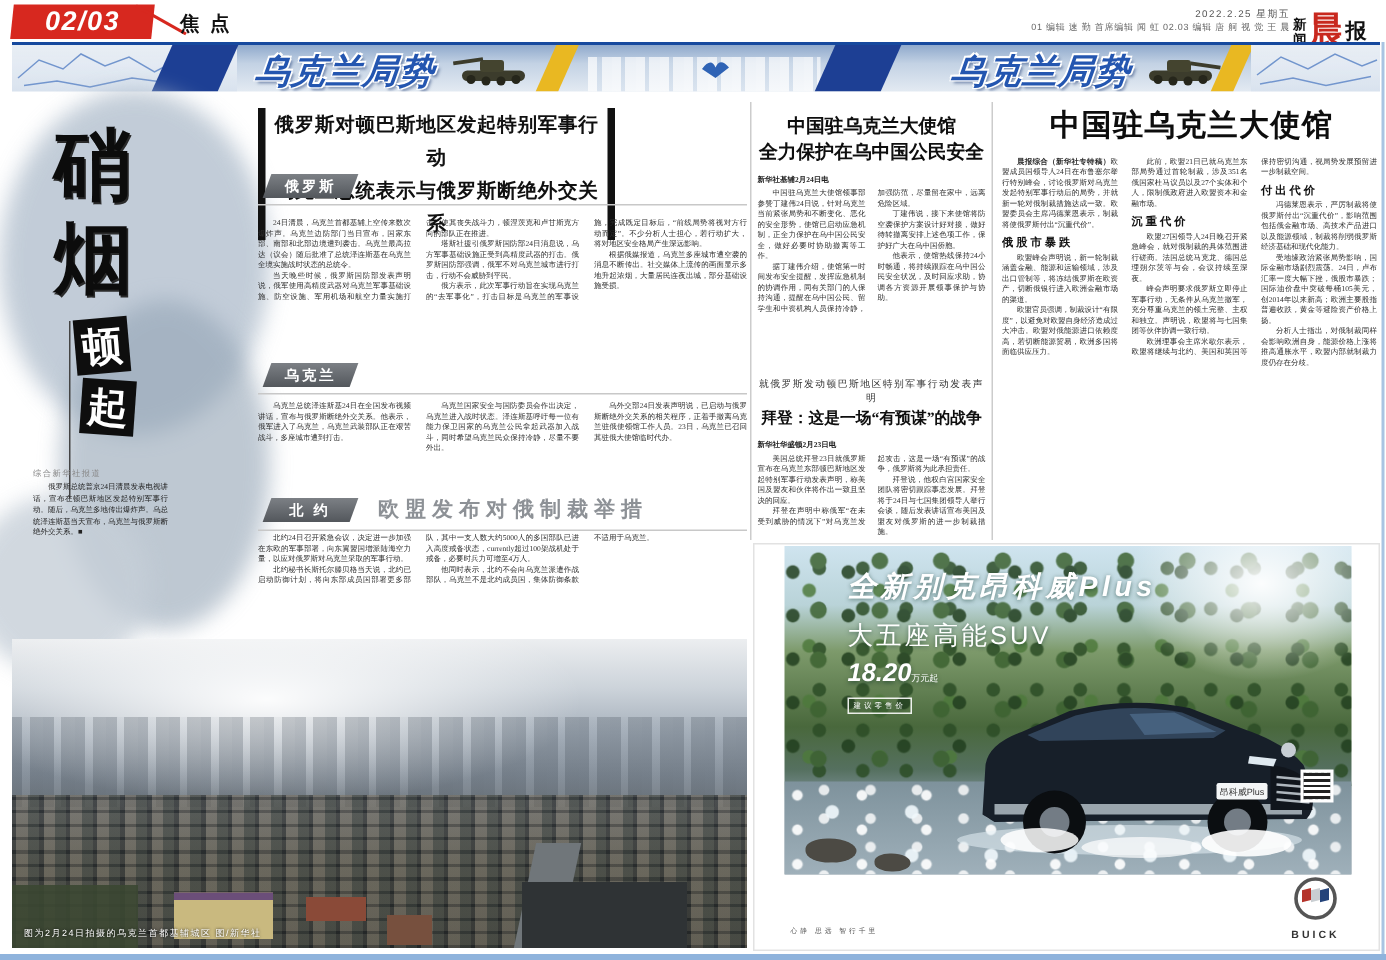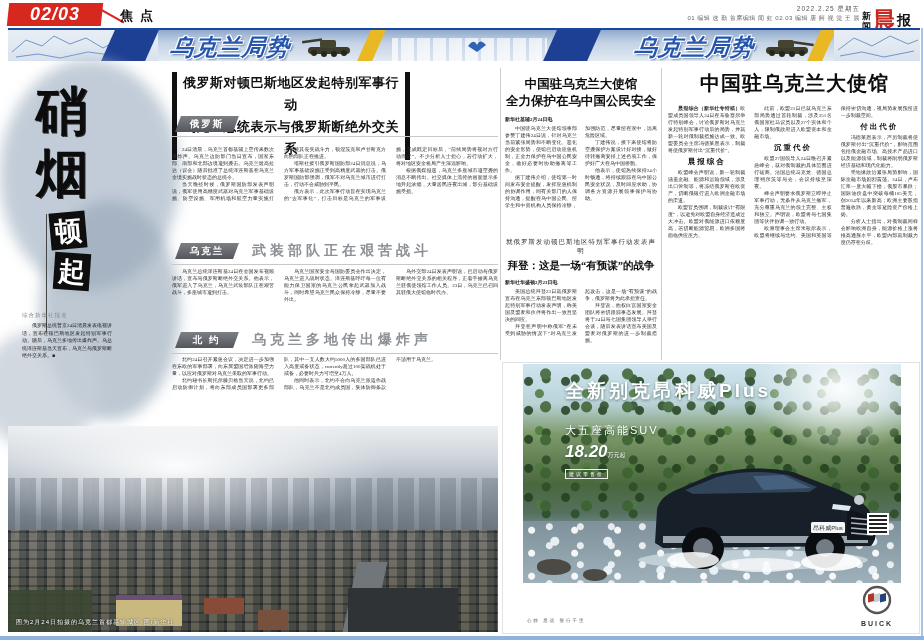--- a/index.html
+++ b/index.html
@@ -77,30 +77,30 @@
   .bld{position:absolute;}
   #kyiv .caption{left:8px;bottom:5px;font-size:6px;color:#fff;letter-spacing:1px;
         font-family:"Liberation Sans",sans-serif;text-shadow:0 0 2px #000;}
 
   
   .vrule{top:68px;width:1px;height:292px;background:#ccc;}
   #embassy{left:505px;top:76px;width:152px;}
   #embassy h2{margin:0;text-align:center;font-size:12.5px;line-height:17px;font-weight:900;color:#0e0e0e;}
   .small-dateline{font-size:5px;font-weight:bold;color:#222;margin:6px 0 3px 0;}
   #embassy .body-cols,#biden .body-cols{position:static;width:152px;column-gap:8px;}
-  #biden{left:505px;top:238px;width:152px;}
+  #biden{left:505px;top:252px;width:152px;}
   #biden .kicker{text-align:center;font-size:6.5px;color:#333;letter-spacing:1px;margin-bottom:3px;
         font-family:"Liberation Sans",sans-serif;}
   #biden h2{margin:0;text-align:center;font-size:10.5px;line-height:14px;font-weight:900;color:#0e0e0e;}
 
   
   #eu{left:668px;top:70px;width:250px;}
   #eu h1{margin:0 0 8px 0;padding-left:32px;font-size:20px;font-weight:900;color:#0d0d0d;letter-spacing:1px;}
   #eu .body-cols{position:static;width:250px;column-count:3;column-gap:9px;height:246px;}
-  #eu h4{margin:4px 0;text-align:center;font-size:7.5px;color:#111;letter-spacing:2px;text-indent:0;}
+  #eu h4{margin:4px 0;text-align:left;font-size:7.5px;color:#111;letter-spacing:2px;text-indent:0;}
   #eu b{font-weight:bold;}
 
   
   #ad{left:502px;top:362px;width:418px;height:272px;background:#fff;border:1px solid #e2e2e2;box-sizing:border-box;}
   #adphoto{left:20px;top:1px;width:378px;height:219px;overflow:hidden;
       background:linear-gradient(180deg,#cfe4ef 0%,#b9d3d8 18%,#7d9a6b 32%,#49683c 55%,#55705f 68%,#8396a0 78%,#8d9ca6 100%);}
   #adphoto .trees{left:0;top:0;width:378px;height:160px;background:
       radial-gradient(circle at 15% 60%,#223f1f 0 4px,transparent 5px),
       radial-gradient(circle at 55% 30%,#3c6231 0 5px,transparent 6px),
       radial-gradient(circle at 80% 55%,#2c4d26 0 4px,transparent 5px),
@@ -110,22 +110,22 @@
       background:radial-gradient(closest-side,rgba(255,255,255,.95),rgba(255,255,255,0));}
   #adphoto .stream{left:0;bottom:0;width:378px;height:62px;background:
       radial-gradient(circle at 20% 40%,rgba(255,255,255,.9) 0 3px,transparent 4px),
       radial-gradient(circle at 60% 70%,rgba(240,248,252,.9) 0 4px,transparent 5px),
       radial-gradient(circle at 85% 30%,rgba(255,255,255,.8) 0 3px,transparent 4px),
       linear-gradient(180deg,#7e929c,#9fb0ba);
       background-size:43px 23px,53px 29px,31px 19px,100% 100%;}
   .rock{position:absolute;background:#4c4a44;border-radius:45% 55% 50% 50%;}
   #adtext{left:42px;top:14px;color:#fff;font-family:"Liberation Sans",sans-serif;
       text-shadow:0 1px 3px rgba(0,40,30,.55);}
-  #adtext .t1{font-size:19px;font-weight:bold;letter-spacing:3px;}
-  #adtext .t2{font-size:11px;margin-top:19px;letter-spacing:2px;}
+  #adtext .t1{font-size:19px;font-weight:bold;letter-spacing:3px;font-style:italic;}
+  #adtext .t2{font-size:17px;margin-top:8px;letter-spacing:2px;}
   #adtext .t3{font-size:11px;margin-top:3px;letter-spacing:2px;}
   #adtext .price{margin-top:4px;font-style:italic;font-weight:bold;font-size:17px;}
   #adtext .price small{font-size:6px;font-style:normal;font-weight:normal;}
   #adtext .pricenote{display:inline-block;margin-top:3px;font-size:5px;letter-spacing:2px;
       border:1px solid rgba(255,255,255,.9);padding:1px 3px;}
   #qr{right:12px;bottom:48px;width:18px;height:18px;background:
       repeating-linear-gradient(0deg,#222 0 2px,#fff 2px 4px),
       repeating-linear-gradient(90deg,rgba(34,34,34,.9) 0 2px,rgba(255,255,255,.9) 2px 4px);
       border:2px solid #fff;}
   #adslogan{left:24px;bottom:10px;font-size:4.5px;color:#555;letter-spacing:2px;font-family:"Liberation Sans",sans-serif;}
@@ -235,33 +235,32 @@
       <p>当天晚些时候，俄罗斯国防部发表声明说，俄军使用高精度武器对乌克兰军事基础设施、防空设施、军用机场和航空力量实施打击，使其丧失战斗力，顿涅茨克和卢甘斯克方向的部队正在推进。</p>
     <p>塔斯社援引俄罗斯国防部24日消息说，乌方军事基础设施正受到高精度武器的打击。俄罗斯国防部强调，俄军不对乌克兰城市进行打击，行动不会威胁到平民。</p>
       <p>俄方表示，此次军事行动旨在实现乌克兰的“去军事化”，打击目标是乌克兰的军事设施，完成既定目标后，“前线局势将视对方行动而定”。不少分析人士担心，若行动扩大，将对地区安全格局产生深远影响。</p>
     <p>根据俄媒报道，乌克兰多座城市遭空袭的消息不断传出。社交媒体上流传的画面显示多地升起浓烟，大量居民连夜出城，部分基础设施受损。</p>
   </div>
 
   <div class="abs sec-header" style="top:242px;">
     <div class="sec-label">
         <span>乌克兰</span>
       </div>
-    <div class="sec-title">武装部队正在艰苦战斗</div>
   </div>
   <div class="abs body-cols cols3" style="top:268px;height:60px;">
     <p>乌克兰总统泽连斯基24日在全国发布视频讲话，宣布与俄罗斯断绝外交关系。他表示，俄军进入了乌克兰，乌克兰武装部队正在艰苦战斗，多座城市遭到打击。</p>
       <p>乌克兰国家安全与国防委员会作出决定，乌克兰进入战时状态。泽连斯基呼吁每一位有能力保卫国家的乌克兰公民拿起武器加入战斗，同时希望乌克兰民众保持冷静，尽量不要外出。</p>
     <p>乌外交部24日发表声明说，已启动与俄罗斯断绝外交关系的相关程序，正着手撤离乌克兰驻俄使领馆工作人员。23日，乌克兰已召回其驻俄大使馆临时代办。</p>
   </div>
 
   <div class="abs sec-header" style="top:331px;">
     <div class="sec-label">
         <span>北 约</span>
       </div>
-    <div class="sec-title">乌克兰多地传出爆炸声</div>
+    <div class="sec-title">欧盟发布对俄制裁举措</div>
   </div>
   <div class="abs body-cols cols3" style="top:356px;height:66px;">
     <p>北约24日召开紧急会议，决定进一步加强在东欧的军事部署，向东翼盟国增派陆海空力量，以应对俄罗斯对乌克兰采取的军事行动。</p>
       <p>北约秘书长斯托尔滕贝格当天说，北约已启动防御计划，将向东部成员国部署更多部队，其中一支人数大约5000人的多国部队已进入高度戒备状态，currently超过100架战机处于戒备，必要时兵力可增至4万人。</p>
     <p>他同时表示，北约不会向乌克兰派遣作战部队，乌克兰不是北约成员国，集体防御条款不适用于乌克兰。</p>
   </div>
 
   <div class="abs" id="kyiv">
     <div class="abs fog"></div>
     <div class="abs midtown"></div>
@@ -300,21 +299,21 @@
       <p>美国总统拜登23日就俄罗斯宣布在乌克兰东部顿巴斯地区发起特别军事行动发表声明，称美国及盟友和伙伴将作出一致且坚决的回应。</p>
         <p>拜登在声明中称俄军“在未受到威胁的情况下”对乌克兰发起攻击，这是一场“有预谋”的战争，俄罗斯将为此承担责任。</p>
       <p>拜登说，他权白宫国家安全团队将密切跟踪事态发展。拜登将于24日与七国集团领导人举行会谈，随后发表讲话宣布美国及盟友对俄罗斯的进一步制裁措施。</p>
     </div>
   </div>
 
   <div class="abs" id="eu">
     <h1>中国驻乌克兰大使馆</h1>
     <div class="body-cols">
       <p><b>晨报综合（新华社专特稿）</b><span>欧盟成员国领导人24日在布鲁塞尔举行特别峰会，讨论俄罗斯对乌克兰发起特别军事行动后的局势，并就新一轮对俄制裁措施达成一致。欧盟委员会主席冯德莱恩表示，制裁将使俄罗斯付出“沉重代价”。</span></p>
-      <h4>晨报综合</h4>
+      <h4>俄股市暴跌</h4>
       <p>欧盟峰会声明说，新一轮制裁涵盖金融、能源和运输领域，涉及出口管制等，将冻结俄罗斯在欧资产，切断俄银行进入欧洲金融市场的渠道。</p>
         <p>欧盟官员强调，制裁设计“有限度”，以避免对欧盟自身经济造成过大冲击。欧盟对俄能源进口依赖度高，若切断能源贸易，欧洲多国将面临供应压力。</p>
         <p>此前，欧盟21日已就乌克兰东部局势通过首轮制裁，涉及351名俄国家杜马议员以及27个实体和个人，限制俄政府进入欧盟资本和金融市场。</p>
       <h4>沉重代价</h4>
       <p>欧盟27国领导人24日晚召开紧急峰会，就对俄制裁的具体范围进行磋商。法国总统马克龙、德国总理朔尔茨等与会，会议持续至深夜。</p>
         <p>峰会声明要求俄罗斯立即停止军事行动，无条件从乌克兰撤军，充分尊重乌克兰的领土完整、主权和独立。声明说，欧盟将与七国集团等伙伴协调一致行动。</p>
         <p>欧洲理事会主席米歇尔表示，欧盟将继续与北约、美国和英国等保持密切沟通，视局势发展预留进一步制裁空间。</p>
       <h4>付出代价</h4>
       <p>冯德莱恩表示，严厉制裁将使俄罗斯付出“沉重代价”，影响范围包括俄金融市场、高技术产品进口以及能源领域，制裁将削弱俄罗斯经济基础和现代化能力。</p>
         <p>受地缘政治紧张局势影响，国际金融市场剧烈震荡。24日，卢布汇率一度大幅下挫，俄股市暴跌；国际油价盘中突破每桶105美元，创2014年以来新高；欧洲主要股指普遍收跌，黄金等避险资产价格上扬。</p>

